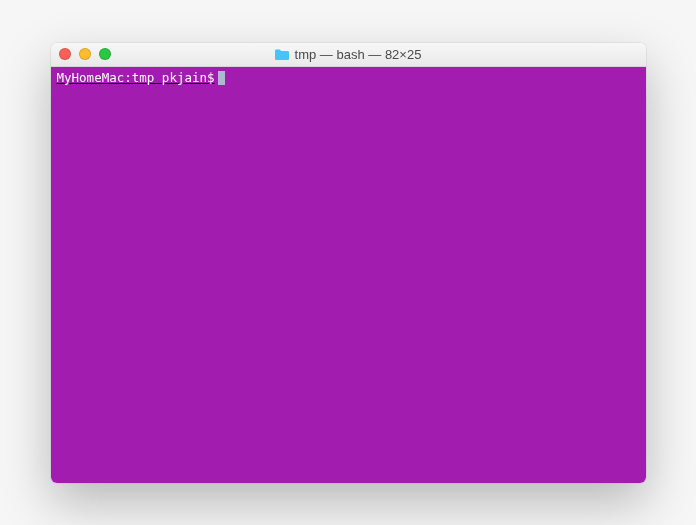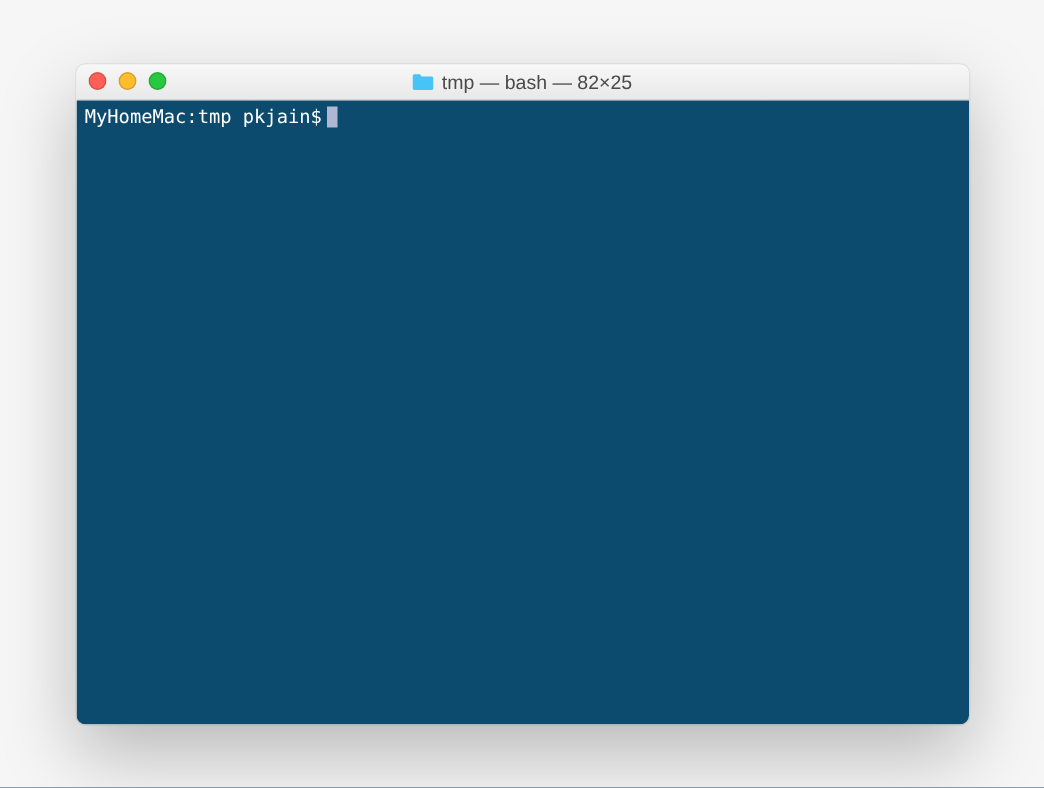--- a/index.html
+++ b/index.html
@@ -14,20 +14,21 @@
     }
     .window {
       width: 595px;
       height: 440px;
       background: #fff;
       border-radius: 6px;
       box-shadow: 0 20px 50px rgba(0,0,0,0.25), 0 0 0 1px rgba(0,0,0,0.05);
       overflow: hidden;
       display: flex;
       flex-direction: column;
+      text-decoration: underline;
     }
     .titlebar {
       height: 24px;
       background: linear-gradient(#f7f7f7, #e9e9e9);
       border-bottom: 1px solid #d6d6d6;
       display: flex;
       align-items: center;
       position: relative;
       padding: 0 8px;
     }
@@ -59,21 +60,21 @@
       height: 11px;
       position: relative;
     }
     .folder-icon svg { display: block; }
     .title-text {
       font-size: 13px;
       color: #4a4a4a;
     }
     .terminal-body {
       flex: 1;
-      background: #0c4a6e;
+      background: #a21caf;
       padding: 3px 6px;
       font-family: "Menlo", "Monaco", "Consolas", monospace;
       font-size: 12.5px;
       color: #ffffff;
       line-height: 1.35;
       position: relative;
     }
     .prompt-line {
       display: flex;
       align-items: center;

